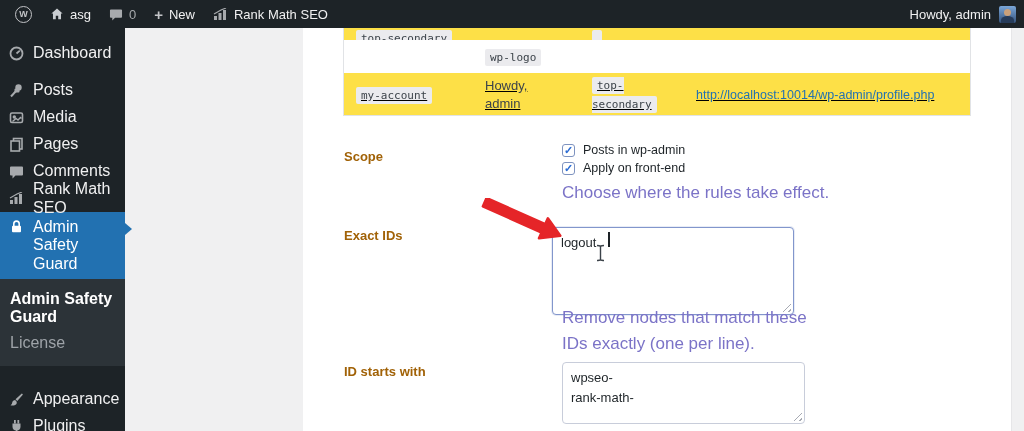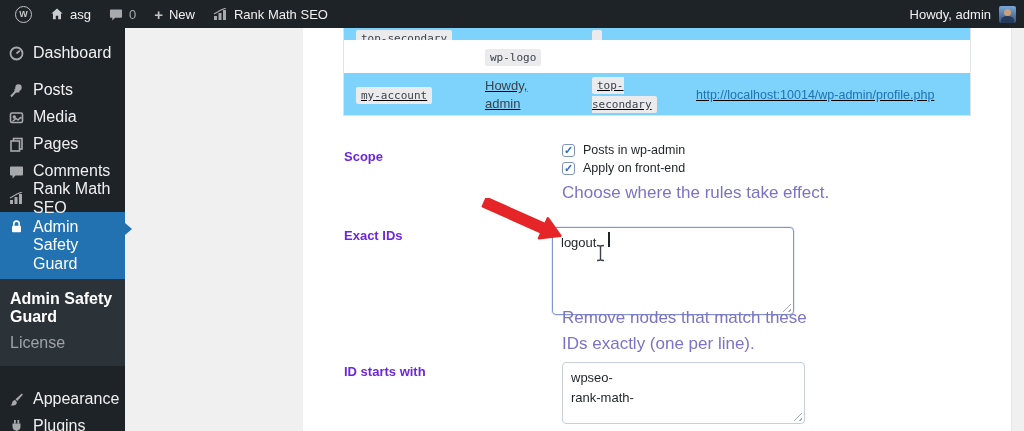--- a/index.html
+++ b/index.html
@@ -37,31 +37,31 @@
   .sm-item { padding:4px 8px 4px 10px; cursor:pointer; }
   .sm-current { color:#fff; font-weight:bold; }
   .sm-normal { color:#9ea3a8; }
 
   
   .panel { position:absolute; left:303px; top:28px; width:708px; height:403px; background:#ffffff; overflow:hidden; }
 
   .ntable { position:absolute; left:40px; top:0; width:628px; border:1px solid #e1e3e6; border-top:none; background:#fff; }
   .trow { display:grid; grid-template-columns:129px 107px 104px 1fr; align-items:center; }
   .trow > div { padding-left:12px; padding-right:14px; }
-  .r-stripe { background:#7dd3fc; }
+  .r-stripe { background:#fde047; }
   .r1 { height:12px; overflow:hidden; align-items:flex-end; }
   .r2 { height:33px; }
   .r3 { height:42px;text-decoration:underline; }
   .chip { display:inline; font-family:"DejaVu Sans Mono", monospace; font-size:11px; color:#3c434a;
           background:#ebebee; padding:2px 5px; border-radius:2px; line-height:17px; }
   .chip-empty { display:inline-block; width:10px; height:13px; background:#ebebee; border-radius:2px; }
   .cell-txt { font-size:13px; color:#3c434a; }
   .cell-link { font-size:12.5px; color:#2271b1; text-decoration:none; cursor:pointer; }
 
-  .flabel { position:absolute; left:41px; font-size:13px; font-weight:600; color:#6d28d9; }
+  .flabel { position:absolute; left:41px; font-size:13px; font-weight:600; color:#a16207; }
 
   .scope-ctl { position:absolute; left:259px; top:113px; }
   .cb-row { display:flex; align-items:center; gap:8px; height:18px; cursor:pointer; }
   .cb { width:13px; height:13px; border:1px solid #7e93c0; border-radius:3px; background:#fff;
         display:grid; place-items:center; font-size:11px; color:#2b6cd4; font-weight:bold; line-height:1; cursor:pointer; }
   .cb-label { font-size:12.5px; color:#1d2327; }
   .help { color:#7b73c7; font-size:17px; line-height:1.5; }
   .scope-help { margin-top:3px; }
 
   .ta-wrap { position:absolute; background:#fff; }

